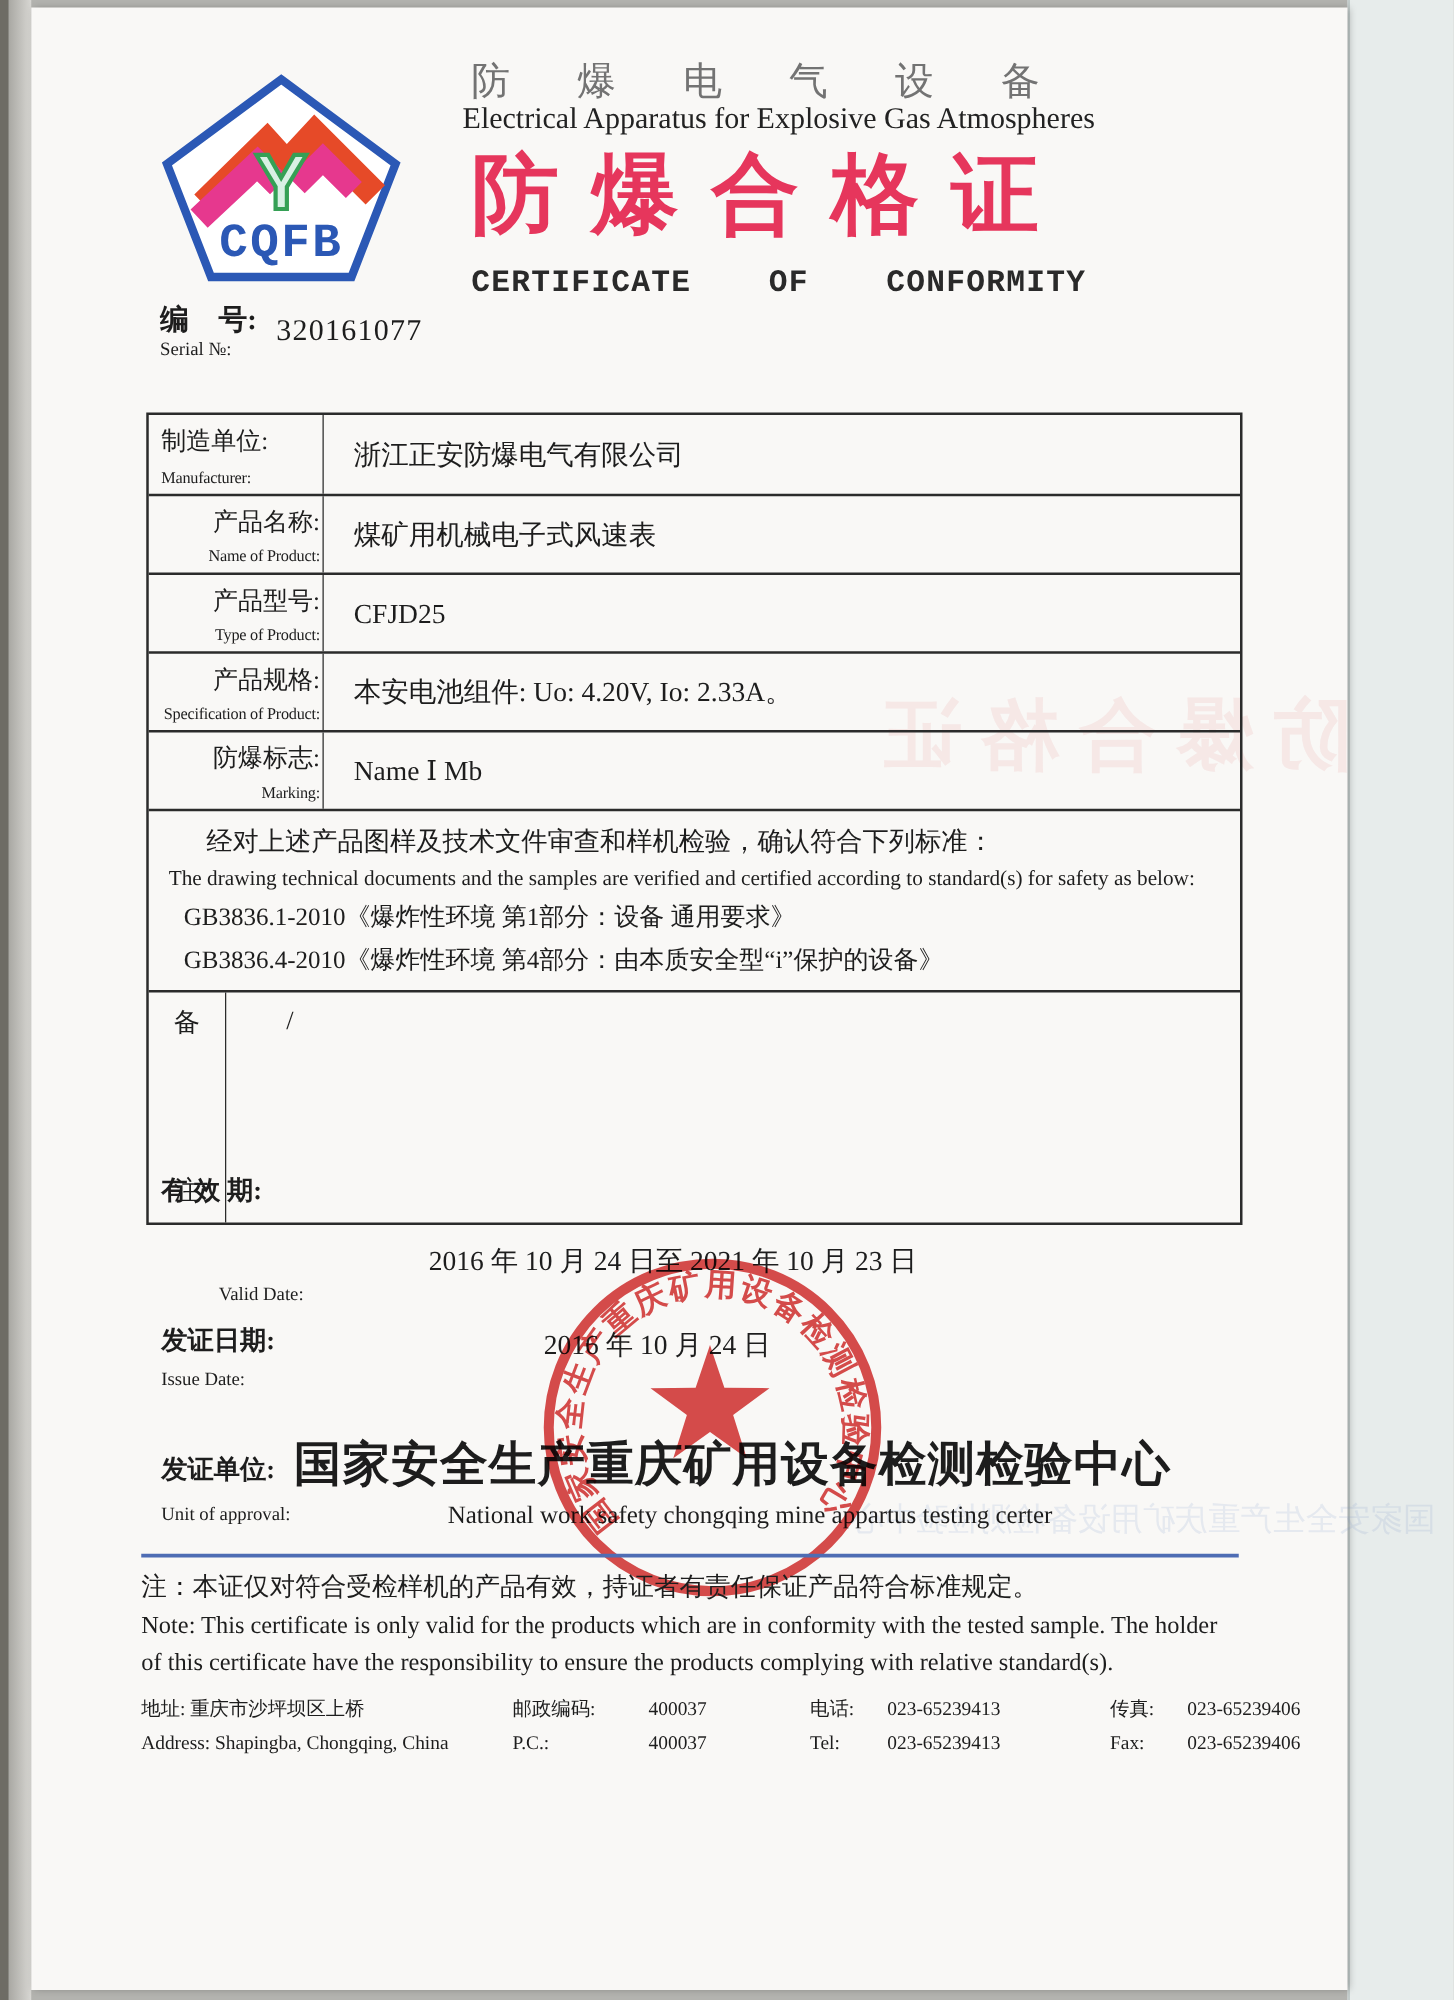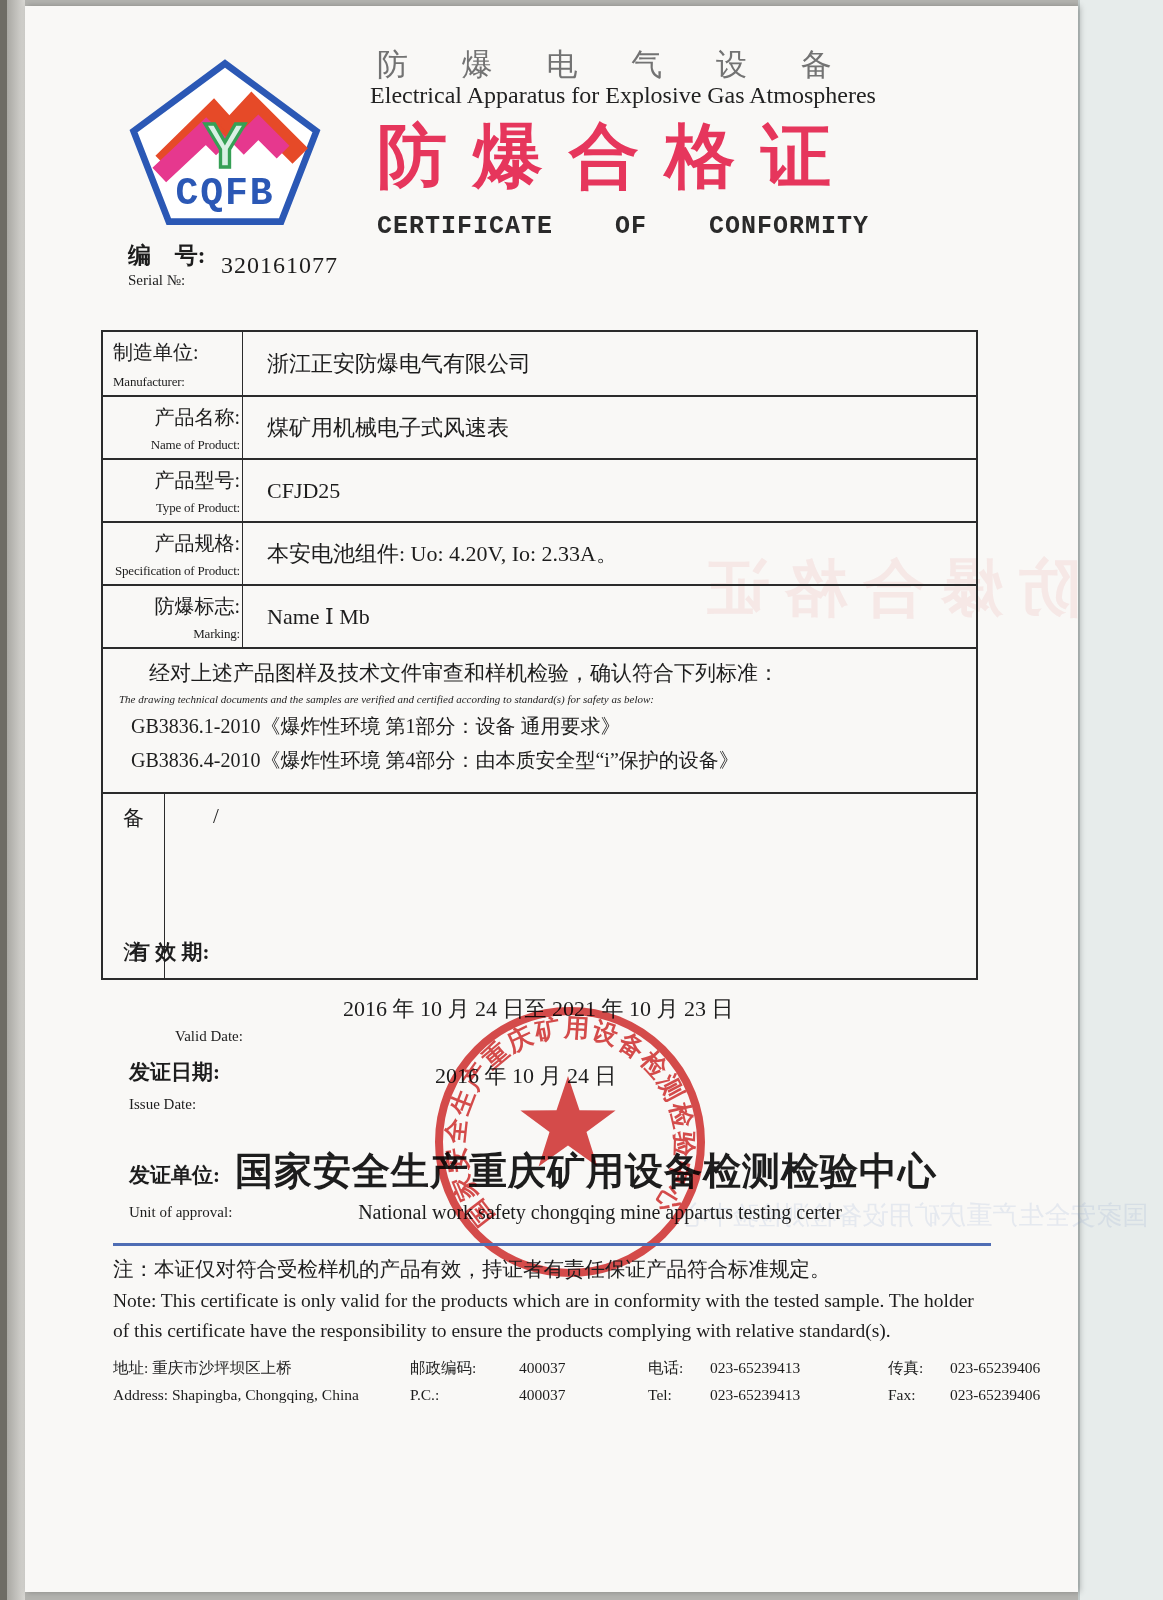--- a/index.html
+++ b/index.html
@@ -23,31 +23,31 @@
   .hdr-cn{left:352px;top:38px;width:500px;font-size:31px;word-spacing:46px;white-space:nowrap;color:#737373;}
   .hdr-en{left:338px;top:76px;width:520px;text-align:center;font-size:24px;color:#222;white-space:nowrap;}
   .cert-cn{left:352px;top:112px;font-size:70px;font-weight:bold;letter-spacing:26px;color:#e6365c;white-space:nowrap;line-height:1.1;}
   .cert-en{left:352px;top:206px;font-size:25px;font-weight:bold;word-spacing:46px;letter-spacing:1px;white-space:nowrap;color:#2a2a2a;font-family:"Liberation Mono","DejaVu Sans Mono",monospace;}
 
   .serial-cn{left:103px;top:234px;font-size:23px;font-weight:600;word-spacing:18px;}
   .serial-en{left:103px;top:266px;font-size:15px;}
   .serial-val{left:196px;top:246px;font-size:24px;letter-spacing:1px;}
 
   
-  .cert-table{position:absolute;left:76px;top:324px;width:877px;border:2px solid #2b2b2b;box-sizing:border-box;background:transparent;}
+  .cert-table{position:absolute;left:92px;top:324px;width:877px;border:2px solid #2b2b2b;box-sizing:border-box;background:transparent;}
   .t-row{display:flex;border-bottom:2px solid #2b2b2b;box-sizing:border-box;}
   .t-row:last-child{border-bottom:none;}
   .t-label{width:140px;min-width:140px;border-right:1.5px solid #2b2b2b;padding:7px 2px 5px 10px;display:flex;flex-direction:column;justify-content:space-between;box-sizing:border-box;}
   .t-label .cn{font-size:20px;}
   .t-label .en{font-size:13px;white-space:nowrap;letter-spacing:-0.2px;}
   .t-value{flex:1;display:flex;align-items:center;padding-left:24px;font-size:22px;}
   .h63{height:63px;text-align:right;} .h65{height:65px;}
   .standards{display:block;height:145px;padding:10px 12px 0 12px;box-sizing:border-box;}
   .standards .cn{font-size:21px;padding-left:34px;margin-bottom:6px;}
-  .standards .en{font-size:11px;padding-left:4px;margin-bottom:4px;white-space:nowrap;font-style:italic;}
+  .standards .en{font-size:17px;padding-left:4px;margin-bottom:4px;white-space:nowrap;}
   .standards .item{font-size:20px;padding-left:16px;line-height:1.7;}
   .remarks{height:184px;}
   .r-label{width:62px;min-width:62px;border-right:1.5px solid #2b2b2b;display:flex;flex-direction:column;justify-content:space-between;align-items:center;padding:10px 0 12px 0;box-sizing:border-box;font-size:21px;}
   .r-value{flex:1;padding:10px 0 0 48px;font-size:21px;}
 
   
   .lbl-cn{font-size:21px;font-weight:600;}
   .lbl-en{font-size:15px;}
   .date-val{font-size:22px;}
   .approval-cn{font-size:38px;font-weight:600;letter-spacing:1px;white-space:nowrap;}

